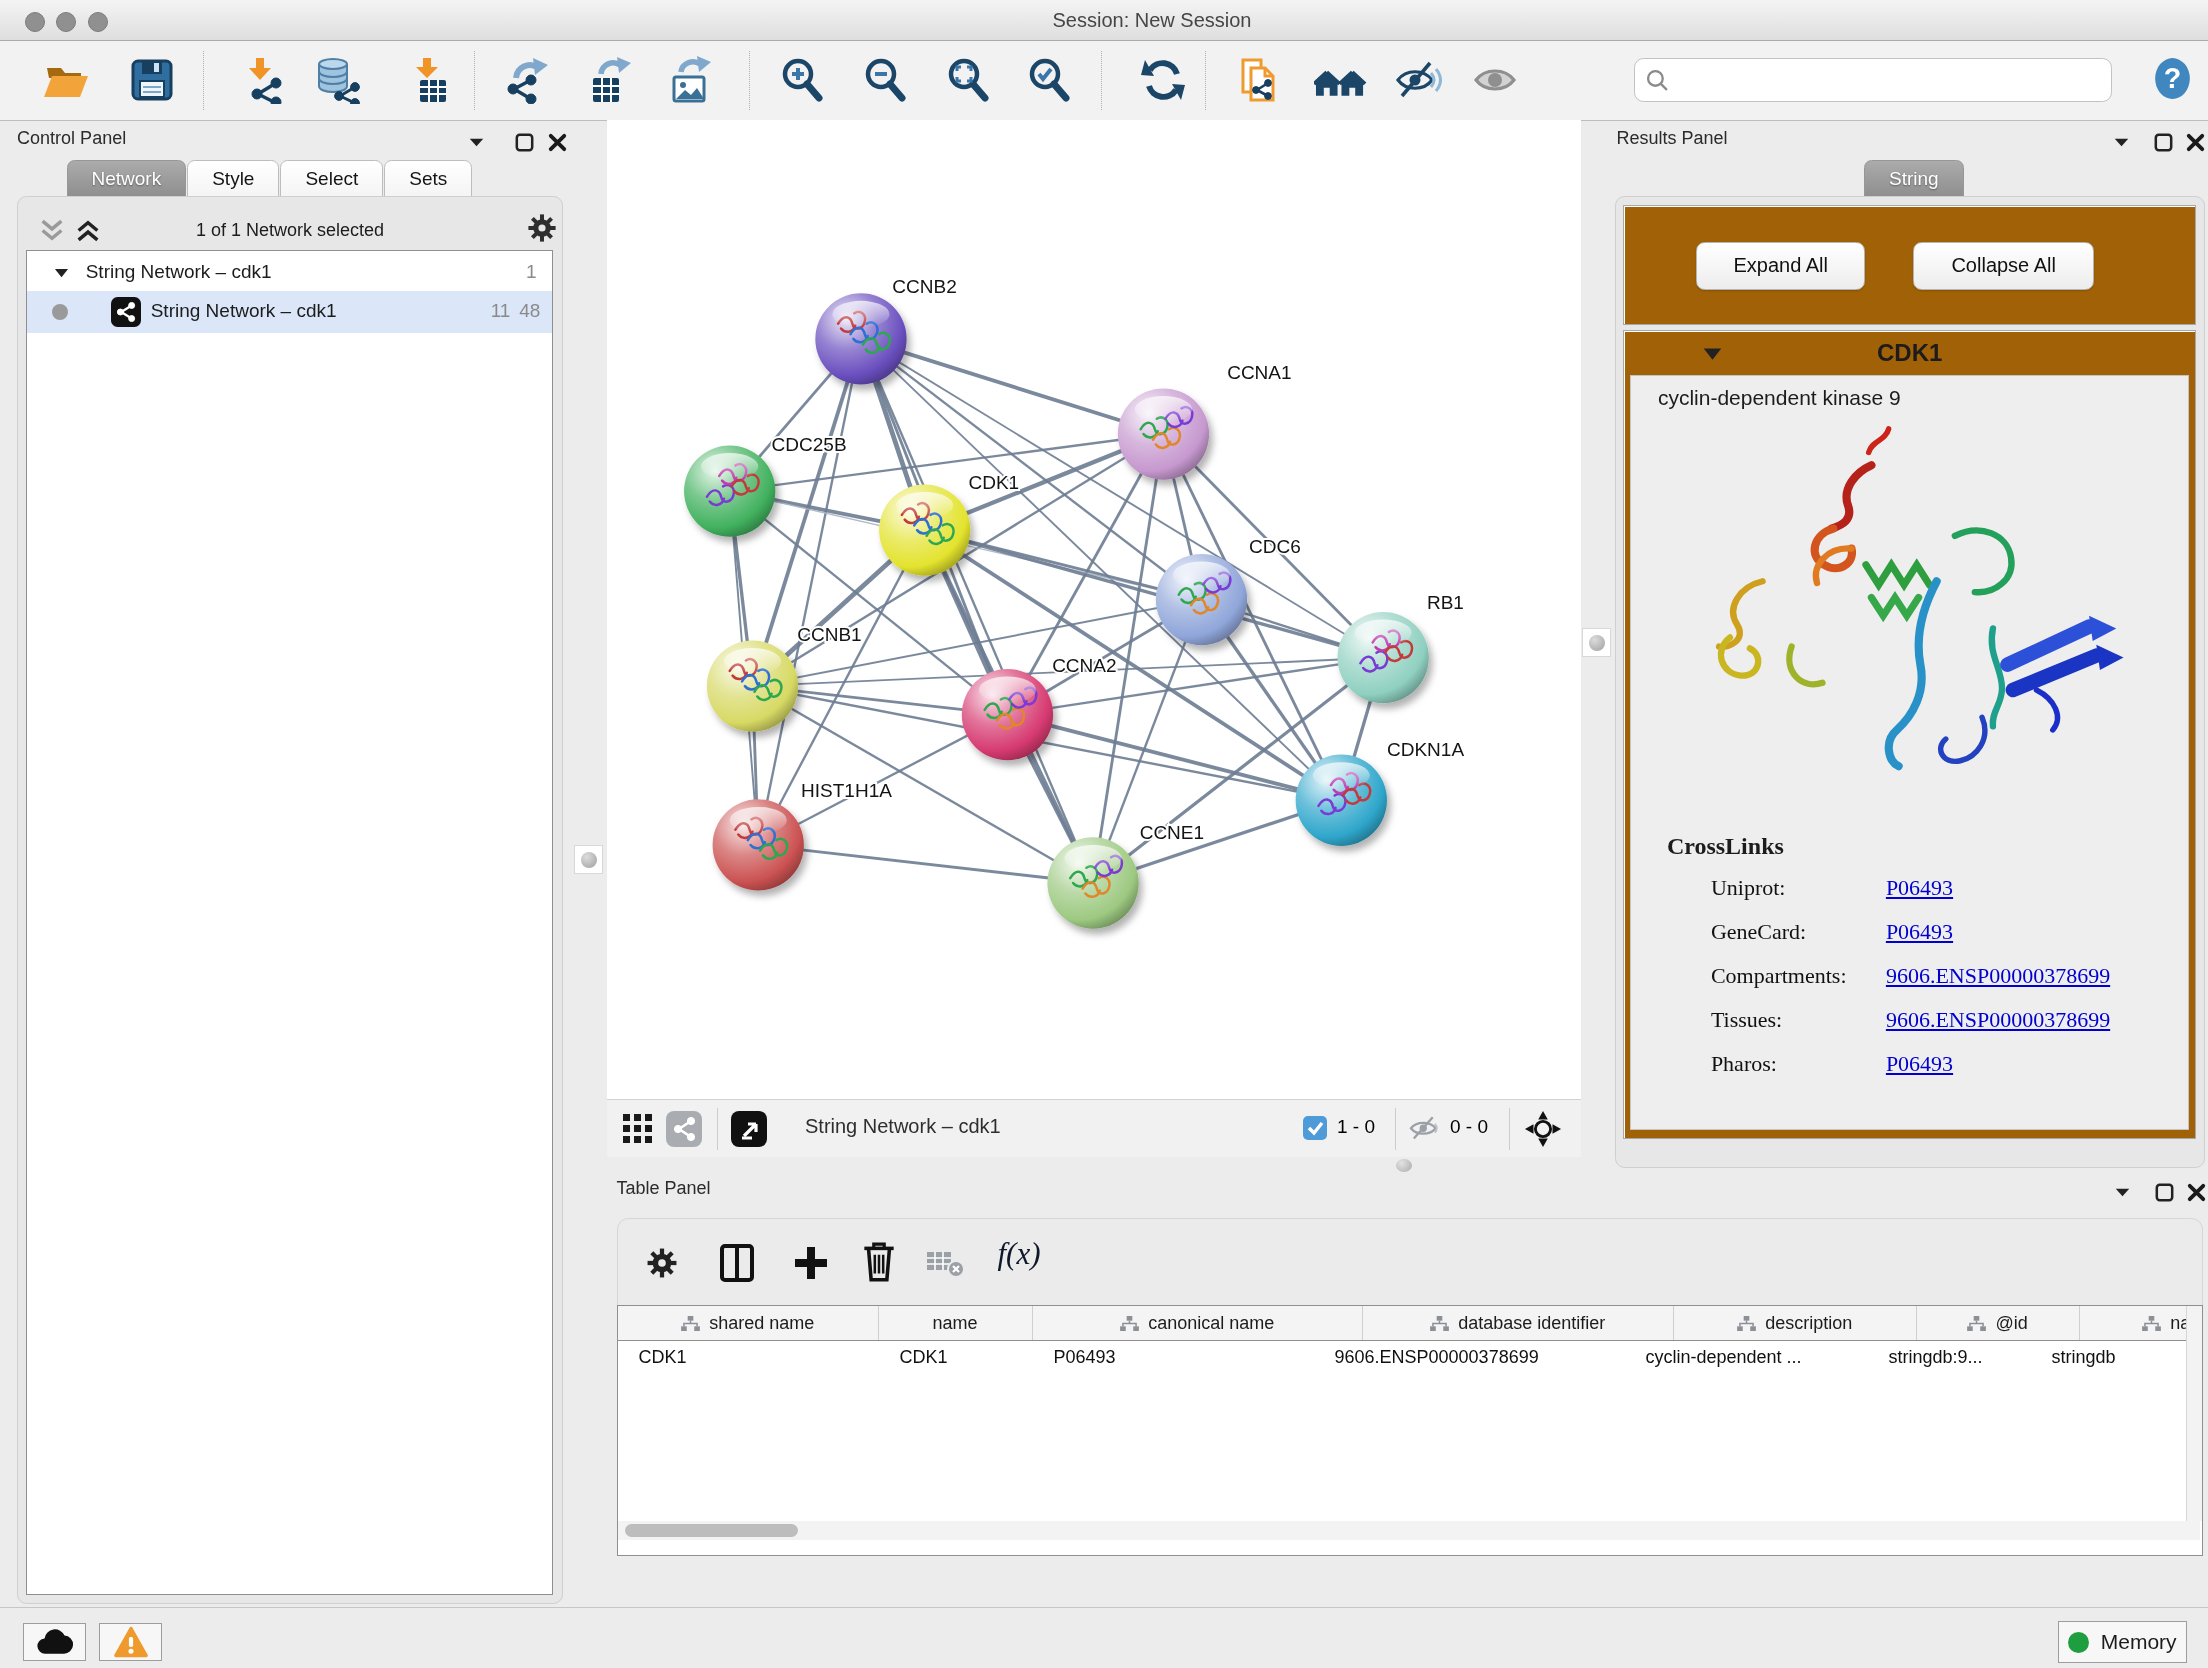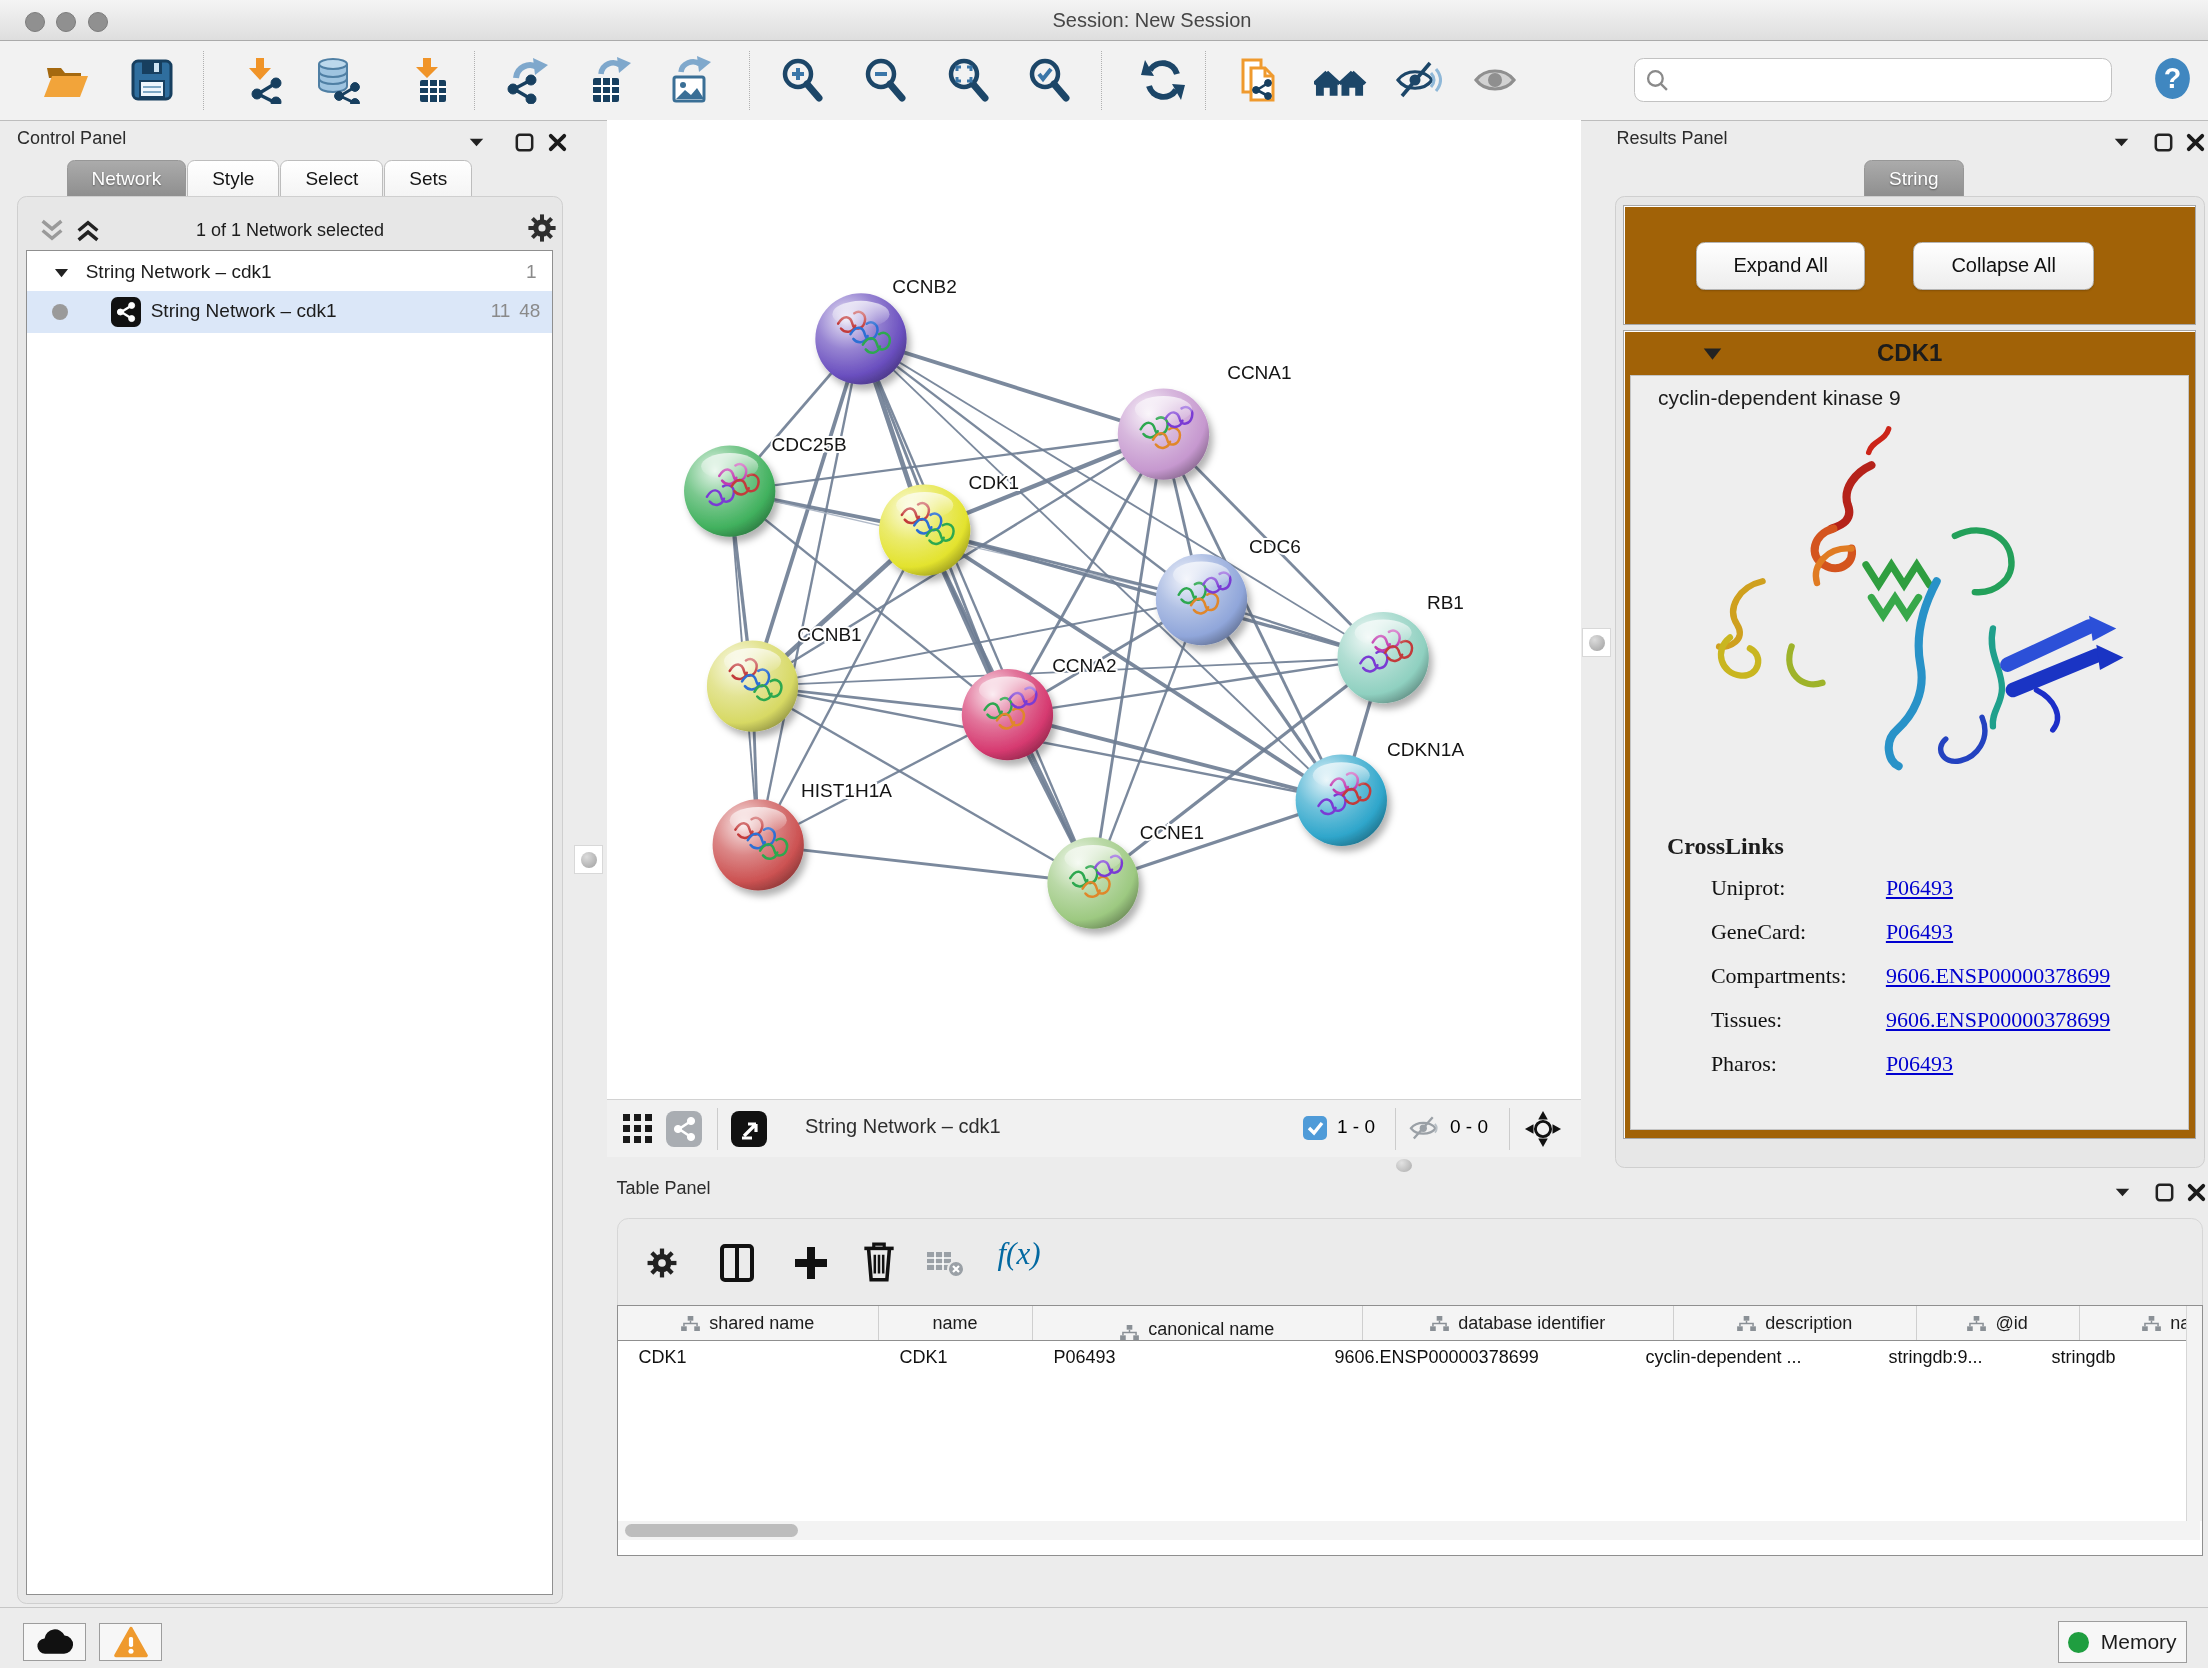--- a/index.html
+++ b/index.html
@@ -47,21 +47,21 @@
   
   .split-sq{position:absolute;width:27px;height:27px;background:#fff;border:1px solid #d8d8d8;display:flex;align-items:center;justify-content:center;}
   .split-dot{width:16px;height:16px;border-radius:50%;background:radial-gradient(circle at 35% 30%,#dcdcdc,#9f9f9f);}
   .oval{position:absolute;width:16px;height:13.3px;border-radius:50%;background:radial-gradient(circle at 35% 30%,#e2e2e2,#ababab);}
   
   #statusbar{left:0;top:1607px;width:2208px;height:61px;background:#ececec;border-top:1px solid #c6c6c6;}
   .sbtn{position:absolute;top:15px;width:61px;height:36px;background:#f7f7f7;border:1.9px solid #9d9d9d;display:flex;align-items:center;justify-content:center;}
   #memory-btn{position:absolute;right:21px;top:13.3px;width:127px;height:40px;background:#f7f7f7;border:1.9px solid #9d9d9d;display:flex;align-items:center;gap:11.4px;justify-content:center;font-size:21px;}
   #memory-dot{width:21px;height:21px;border-radius:50%;background:#1f9e40;}
   .nlabel{font-size:20px;fill:#141414;paint-order:stroke;stroke:#ffffff;stroke-width:4px;font-family:"Liberation Sans","DejaVu Sans",sans-serif;}
-  .fx{font-family:"Liberation Serif","DejaVu Serif",serif;font-style:italic;font-size:31px;color:#0369a1;}
+  .fx{font-family:"Liberation Serif","DejaVu Serif",serif;font-style:italic;font-size:31px;color:#0f172a;}
 </style>
 </head>
 <body>
 
 <div id="app">
 
   <div id="titlebar" class="abs">
     <span class="tlight" style="left:25px"></span>
     <span class="tlight" style="left:56px"></span>
     <span class="tlight" style="left:88px"></span>
@@ -772,21 +772,21 @@
               <rect x="7" y="0" width="6" height="5" fill="#8a9096"></rect>
               <rect x="0" y="11" width="6" height="5" fill="#8a9096"></rect>
               <rect x="14" y="11" width="6" height="5" fill="#8a9096"></rect>
               <path d="M10 5 v3 M3 11 v-3 h14 v3" stroke="#8a9096" stroke-width="1.6" fill="none"></path>
             </svg>
             <span>shared name</span>
           </div>
           <div class="th" style="width: 154px;">
             <span>name</span>
           </div>
-          <div class="th" style="width: 330px; align-items: flex-end;">
+          <div class="th" style="width: 330px;">
             <svg width="19" height="15" viewBox="0 0 20 16">
               <rect x="7" y="0" width="6" height="5" fill="#8a9096"></rect>
               <rect x="0" y="11" width="6" height="5" fill="#8a9096"></rect>
               <rect x="14" y="11" width="6" height="5" fill="#8a9096"></rect>
               <path d="M10 5 v3 M3 11 v-3 h14 v3" stroke="#8a9096" stroke-width="1.6" fill="none"></path>
             </svg>
             <span>canonical name</span>
           </div>
           <div class="th" style="width: 311px;">
             <svg width="19" height="15" viewBox="0 0 20 16">

